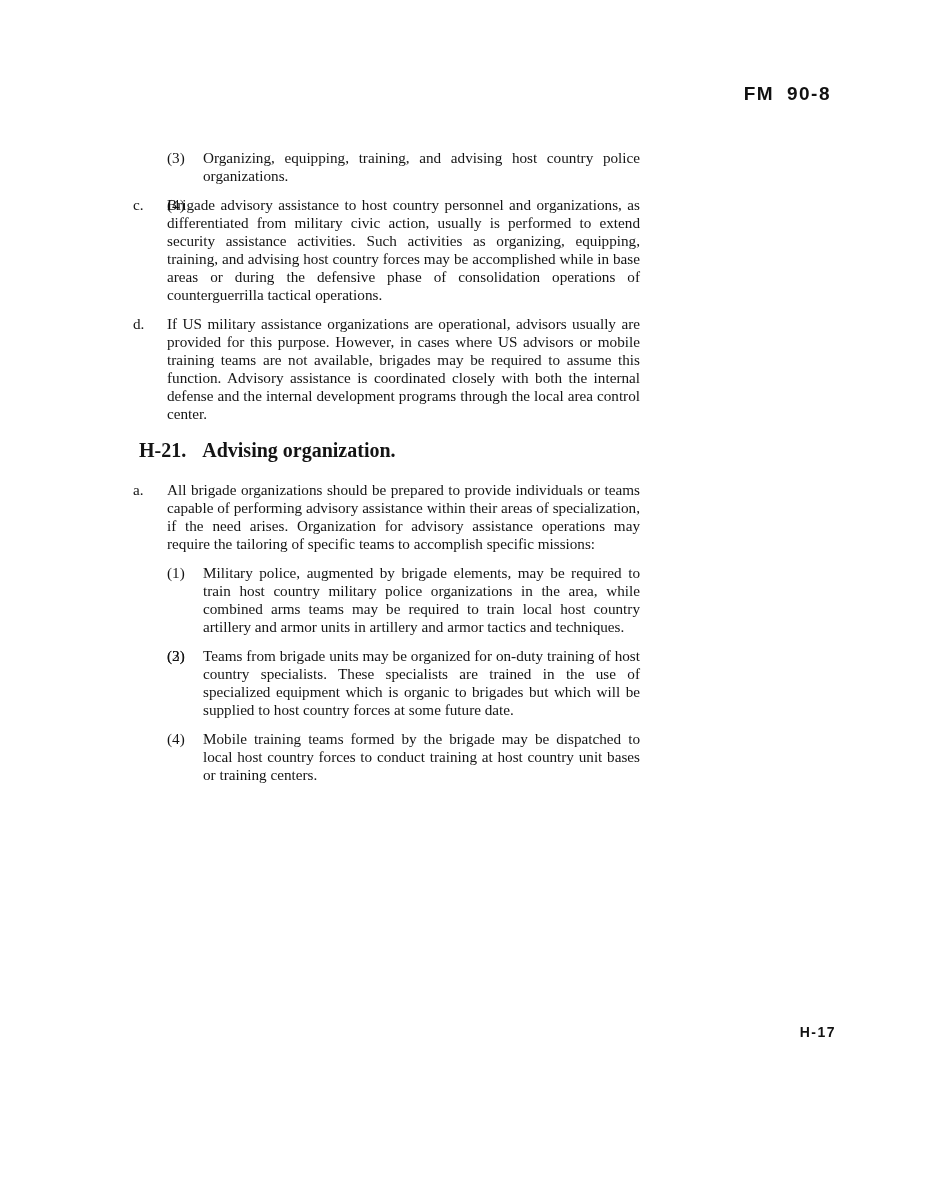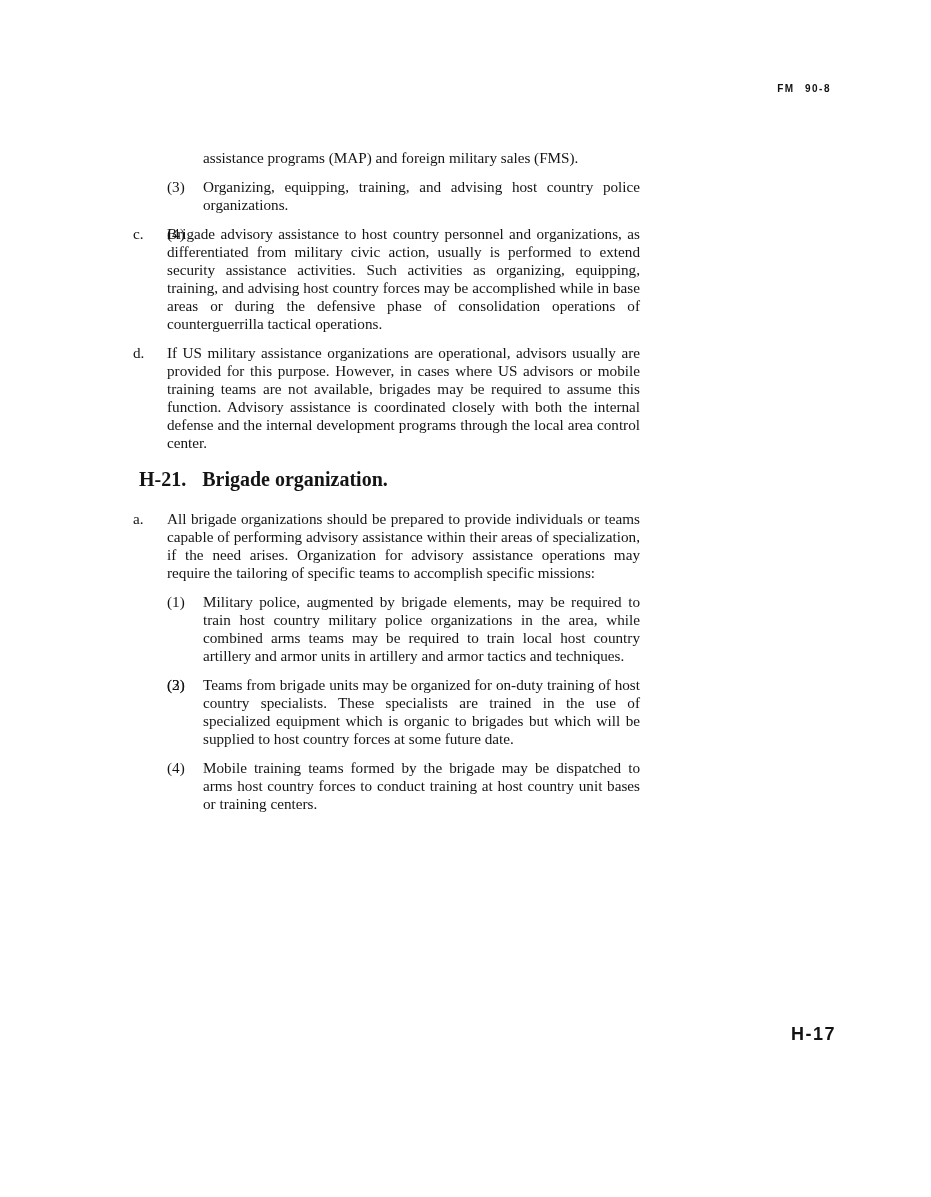--- a/index.html
+++ b/index.html
@@ -15,32 +15,32 @@
     color: #141414;
     font-family: "Liberation Serif", "DejaVu Serif", serif;
     overflow: hidden;
   }
   .doc-header {
     position: absolute;
     top: 83px;
     right: 100px;
     font-family: "Liberation Sans", "DejaVu Sans", sans-serif;
     font-weight: bold;
-    font-size: 10px;
+    font-size: 19px;
     letter-spacing: 1.5px;
     word-spacing: 6px;
     color: #111;
   }
   .doc-footer {
     position: absolute;
     top: 1024px;
     right: 95px;
     font-family: "Liberation Sans", "DejaVu Sans", sans-serif;
     font-weight: bold;
-    font-size: 18px;
+    font-size: 14px;
     letter-spacing: 1.5px;
     color: #111;
   }
   .content {
     position: absolute;
     left: 131px;
     top: 149px;
     width: 509px;
     font-size: 15.2px;
     line-height: 18px;
@@ -84,54 +84,51 @@
     margin-left: 8px;
   }
 </style>
 </head>
 <body>
 
 <div class="page">
   <div class="doc-header">FM 90-8</div>
 
   <div class="content">
-      <div class="block cont-block">
-        <p>assistance programs (MAP) and foreign military sales (FMS).</p>
-      </div>
       <div class="block num-block">
         <span class="num-label">(3)</span>
         <p>Organizing, equipping, training, and advising host country police organizations.</p>
       </div>
       <div class="block num-block">
         <span class="num-label">(4)</span>
       </div>
       <div class="block alpha-block">
         <span class="alpha-label">c.</span>
         <p>Brigade advisory assistance to host country personnel and organizations, as differentiated from military civic action, usually is performed to extend security assistance activities. Such activities as organizing, equipping, training, and advising host country forces may be accomplished while in base areas or during the defensive phase of consolidation operations of counterguerrilla tactical operations.</p>
       </div>
       <div class="block alpha-block">
         <span class="alpha-label">d.</span>
         <p>If US military assistance organizations are operational, advisors usually are provided for this purpose. However, in cases where US advisors or mobile training teams are not available, brigades may be required to assume this function. Advisory assistance is coordinated closely with both the internal defense and the internal development programs through the local area control center.</p>
       </div>
-      <h2 class="section-heading"><span class="heading-number">H-21.</span><span class="heading-title">Brigade organization.</span></h2>
+      <h2 class="section-heading"><span class="heading-number">H-21.</span><span class="heading-title">Advising organization.</span></h2>
       <div class="block alpha-block">
         <span class="alpha-label">a.</span>
         <p>All brigade organizations should be prepared to provide individuals or teams capable of performing advisory assistance within their areas of specialization, if the need arises. Organization for advisory assistance operations may require the tailoring of specific teams to accomplish specific missions:</p>
       </div>
       <div class="block num-block">
         <span class="num-label">(1)</span>
         <p>Military police, augmented by brigade elements, may be required to train host country military police organizations in the area, while combined arms teams may be required to train local host country artillery and armor units in artillery and armor tactics and techniques.</p>
       </div>
       <div class="block num-block">
         <span class="num-label">(2)</span>
       </div>
       <div class="block num-block">
         <span class="num-label">(3)</span>
         <p>Teams from brigade units may be organized for on-duty training of host country specialists. These specialists are trained in the use of specialized equipment which is organic to brigades but which will be supplied to host country forces at some future date.</p>
       </div>
       <div class="block num-block">
         <span class="num-label">(4)</span>
-        <p>Mobile training teams formed by the brigade may be dispatched to arms host country forces to conduct training at host country unit bases or training centers.</p>
+        <p>Mobile training teams formed by the brigade may be dispatched to local host country forces to conduct training at host country unit bases or training centers.</p>
       </div>
     </div>
 
   <div class="doc-footer">H-17</div>
 </div>
 
 </body></html>

